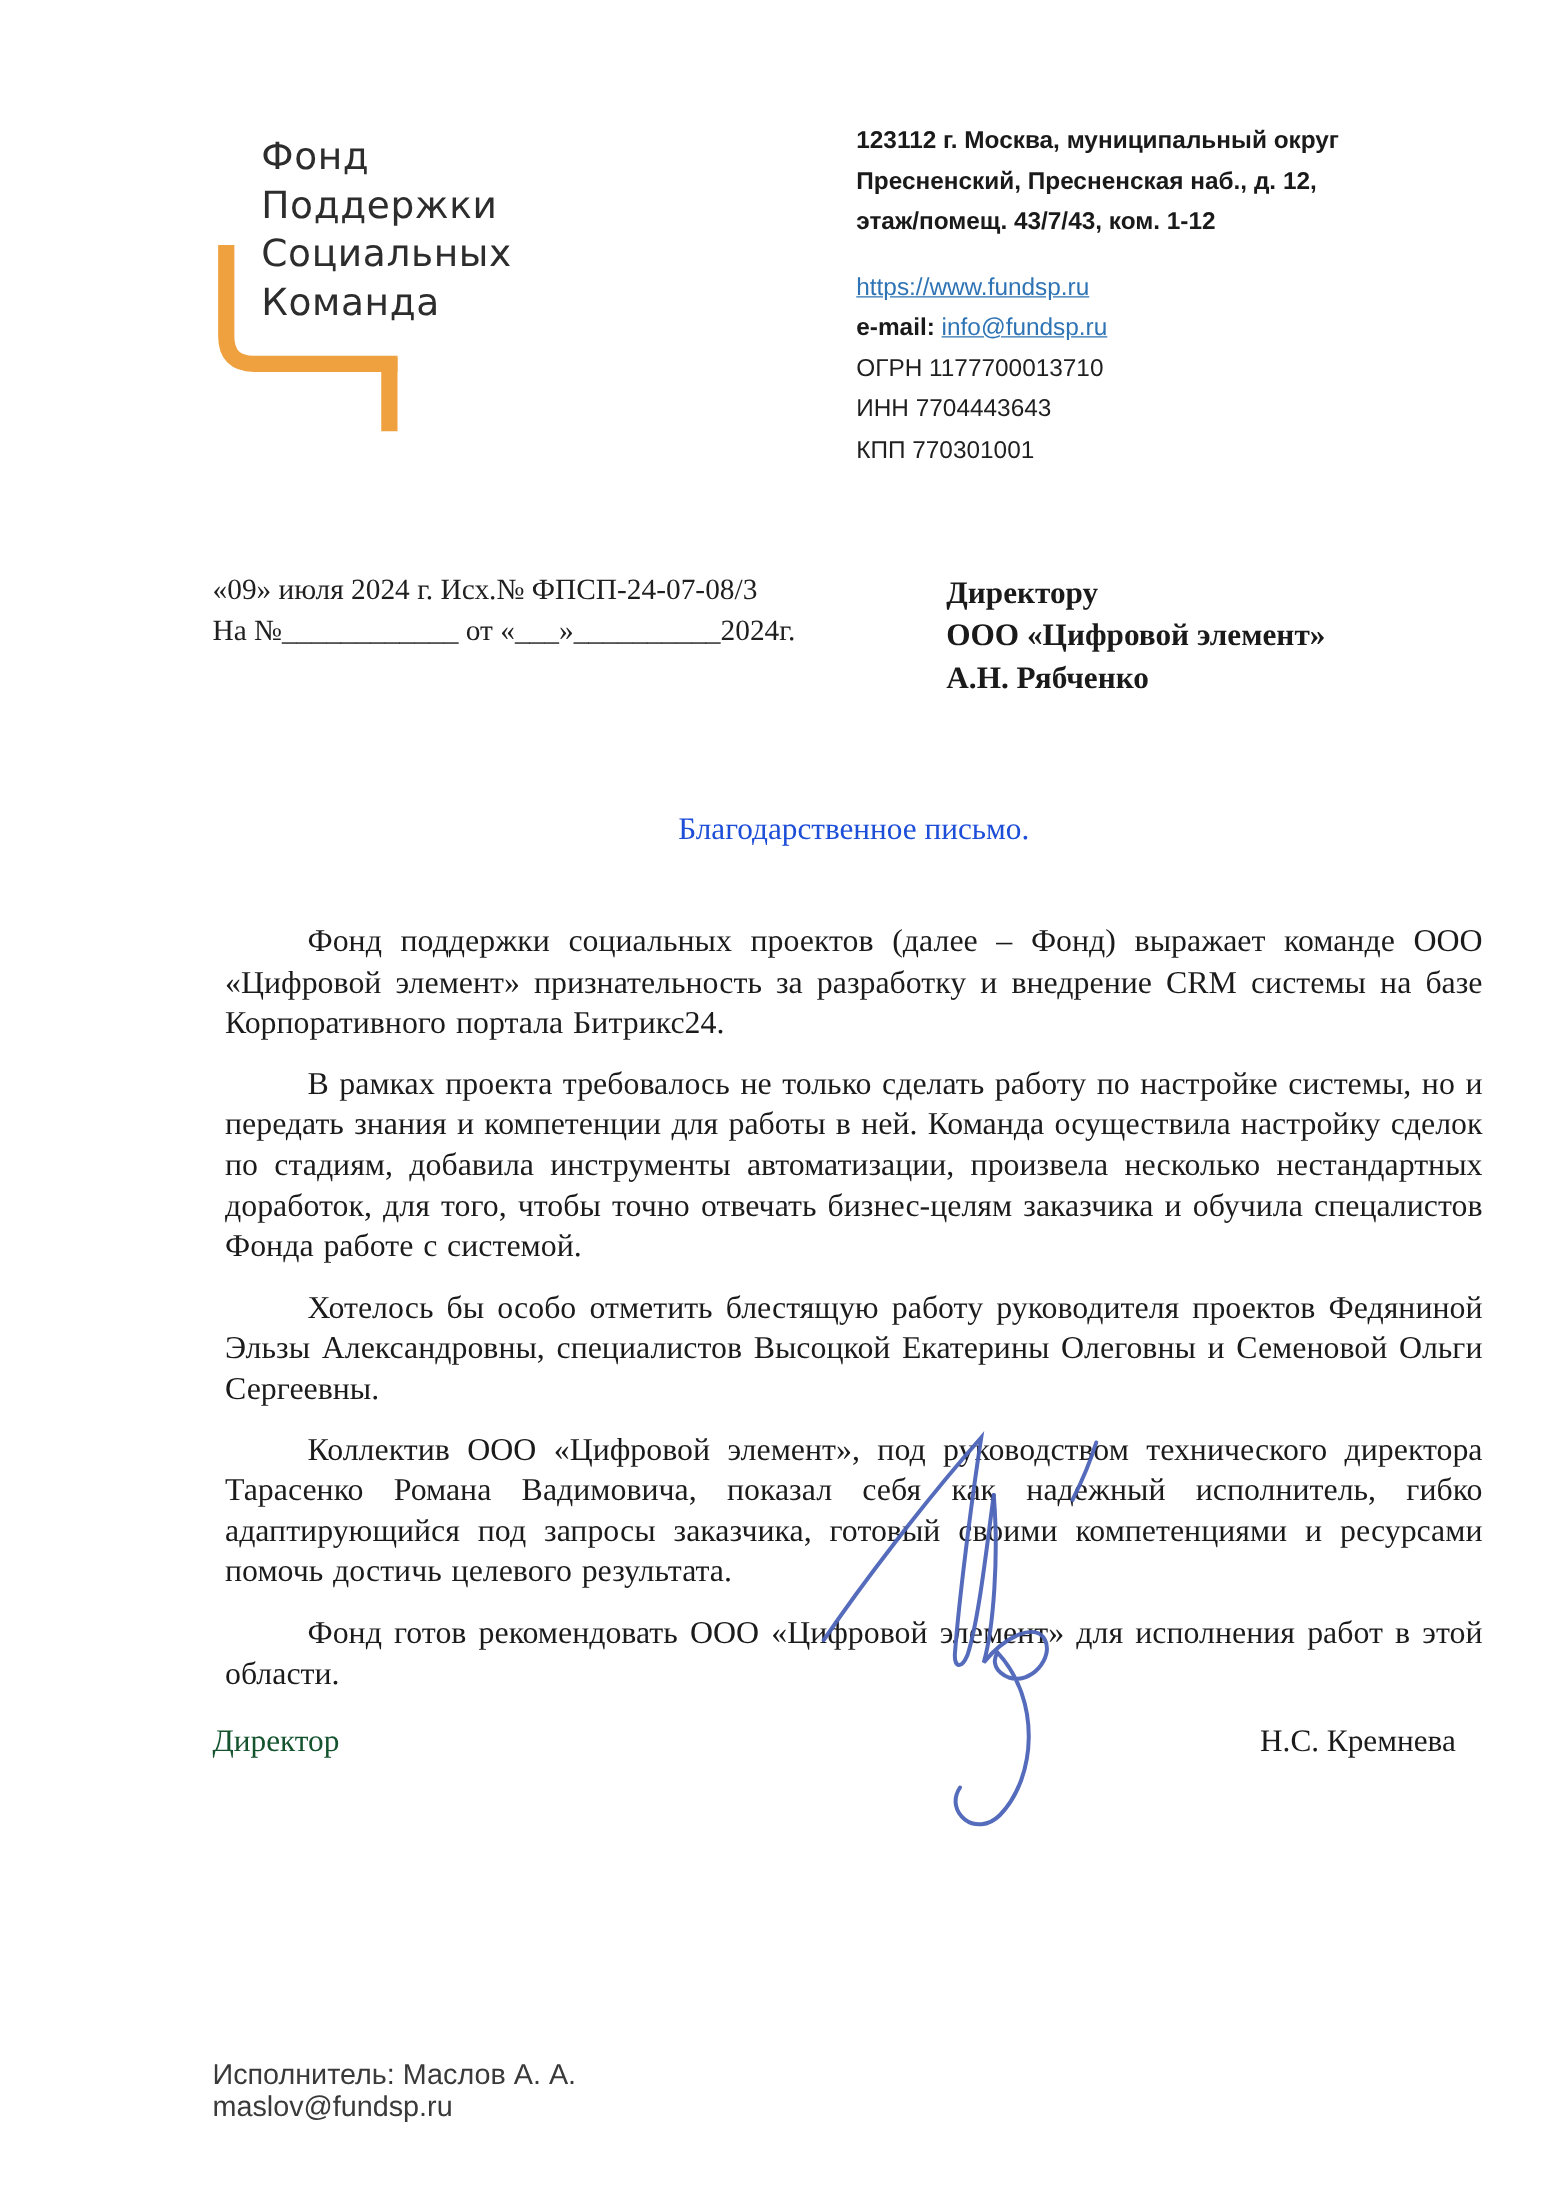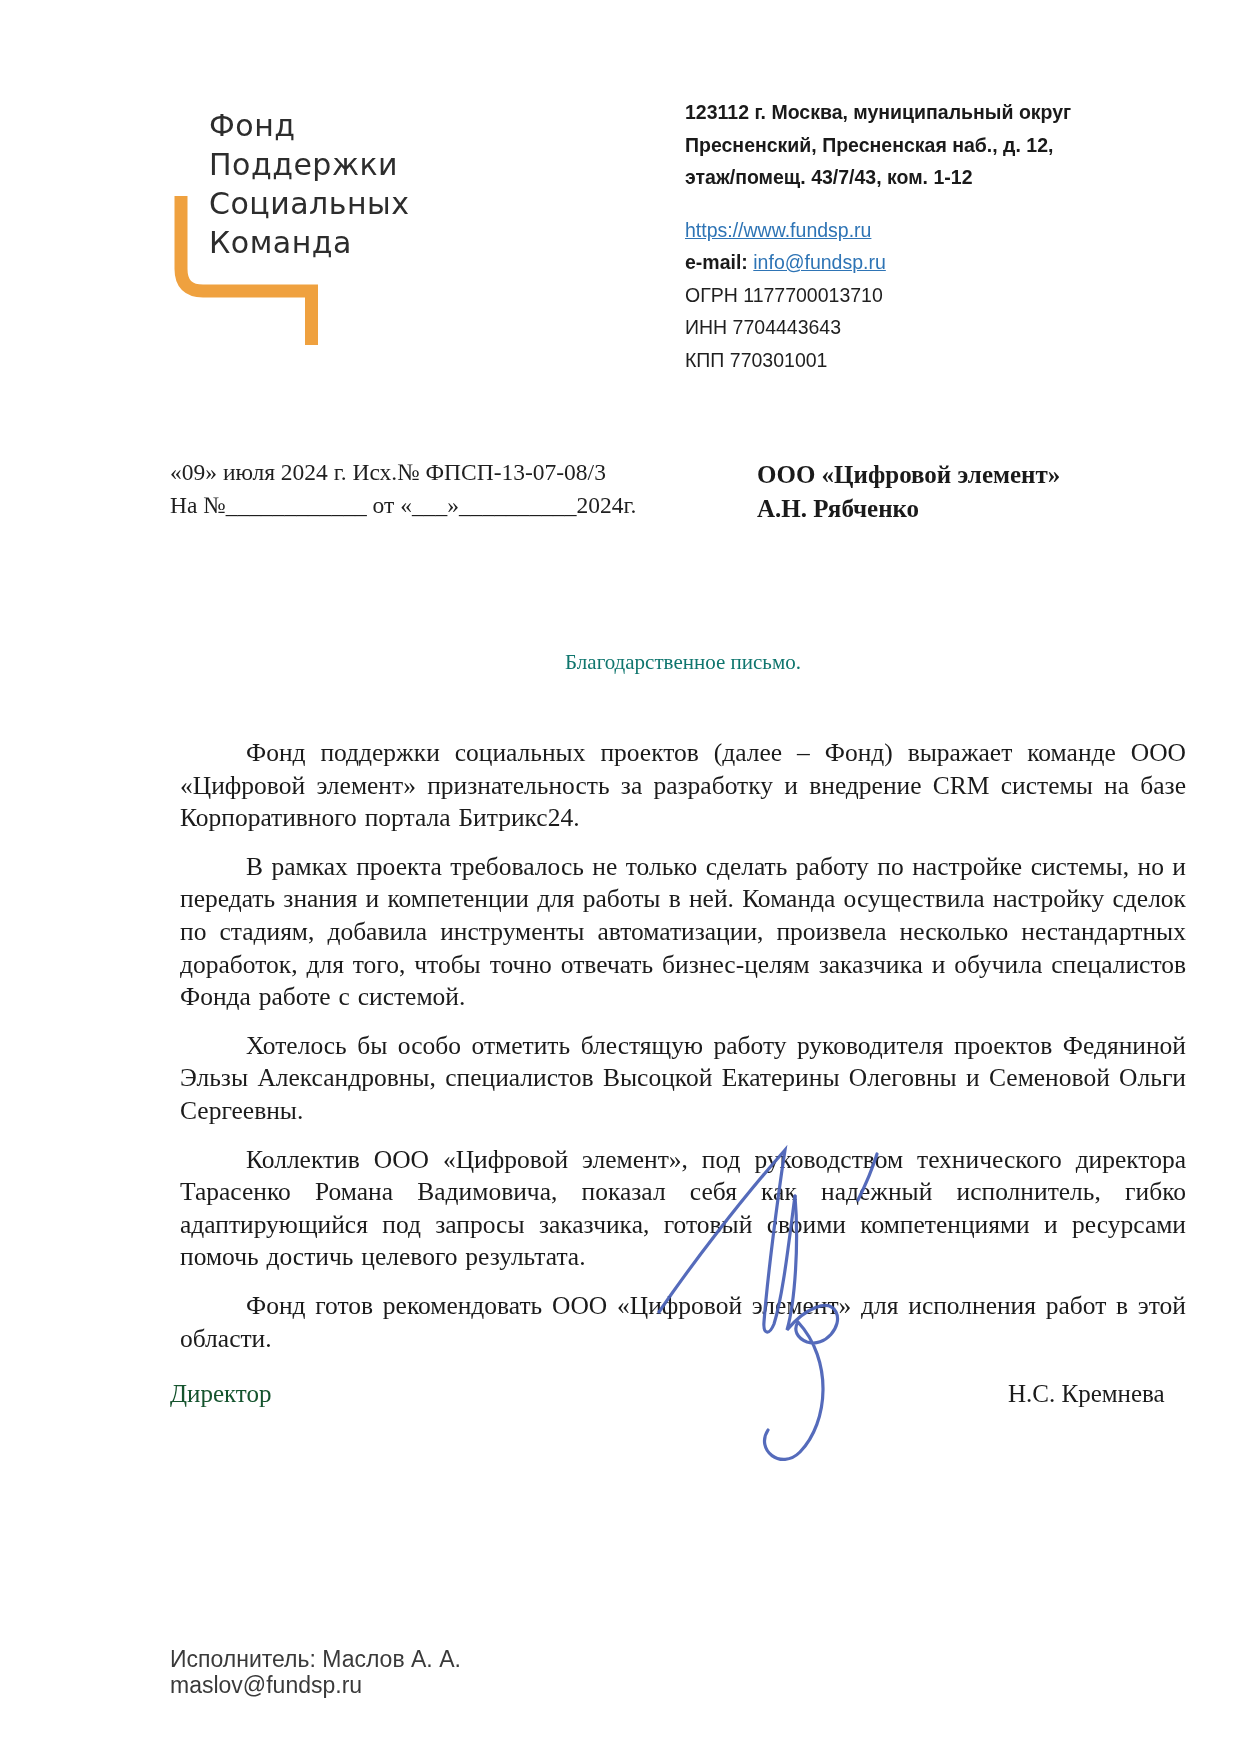--- a/index.html
+++ b/index.html
@@ -47,21 +47,21 @@
     position:absolute;left:705px;top:458px;
     font-family:"Liberation Serif",serif;
     font-size:25px;line-height:34px;font-weight:bold;color:#1a1a1a;
     white-space:nowrap;
   }
   
   .title{
     position:absolute;left:112px;top:650px;width:1038px;
     text-align:center;
     font-family:"Liberation Serif",serif;
-    font-size:21px;color:#0f766e;
+    font-size:25px;color:#1d4ed8;
   }
   .body-text{
     position:absolute;left:112px;top:721px;width:1038px;
     font-family:"Liberation Serif",serif;
     font-size:25.5px;line-height:32.6px;
     text-align:justify;color:#1b1b1b;
     word-spacing:1.5px;
   }
   .body-text p{margin:16px;text-indent:66px;}
   
@@ -109,25 +109,26 @@
     <div>
       <span class="b">e-mail:</span>
       <a class="link" href="#">info@fundsp.ru</a>
     </div>
     <div>ОГРН 1177700013710</div>
     <div>ИНН 7704443643</div>
     <div>КПП 770301001</div>
   </div>
 
   <div class="ref">
-    <div>«09» июля 2024 г. Исх.№ ФПСП-13-07-08/3</div>
+    <div>«09» июля 2024 г. Исх.№ ФПСП-24-07-08/3</div>
     <div>На №____________ от «___»__________2024г.</div>
   </div>
 
   <div class="recipient">
+    <div>Директору</div>
     <div>ООО «Цифровой элемент»</div>
     <div>А.Н. Рябченко</div>
   </div>
 
   <div class="title">Благодарственное письмо.</div>
 
   <div class="body-text">
     <p>Фонд поддержки социальных проектов (далее – Фонд) выражает команде ООО «Цифровой элемент» признательность за разработку и внедрение CRM системы на базе Корпоративного портала Битрикс24.</p>
     <p>В рамках проекта требовалось не только сделать работу по настройке системы, но и передать знания и компетенции для работы в ней. Команда осуществила настройку сделок по стадиям, добавила инструменты автоматизации, произвела несколько нестандартных доработок, для того, чтобы точно отвечать бизнес-целям заказчика и обучила спецалистов  Фонда работе с системой.</p>
     <p>Хотелось бы особо отметить блестящую работу руководителя проектов Федяниной Эльзы Александровны, специалистов Высоцкой Екатерины Олеговны и Семеновой Ольги Сергеевны.</p>

